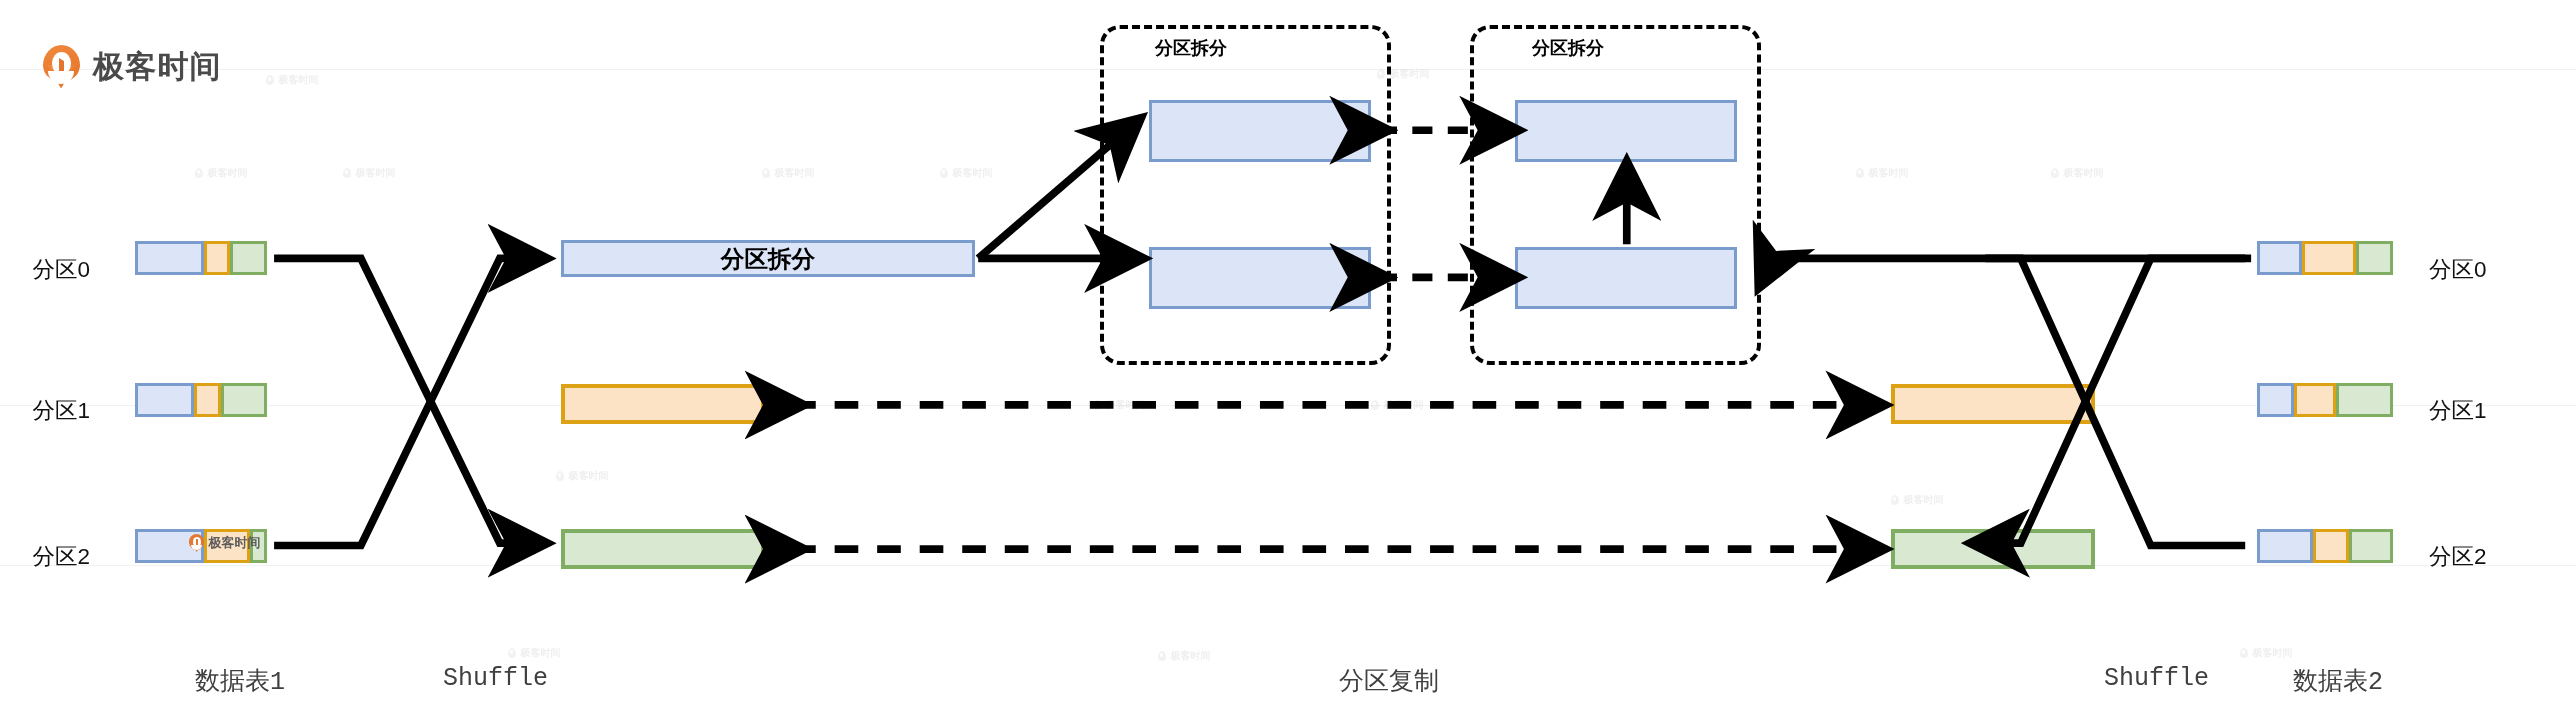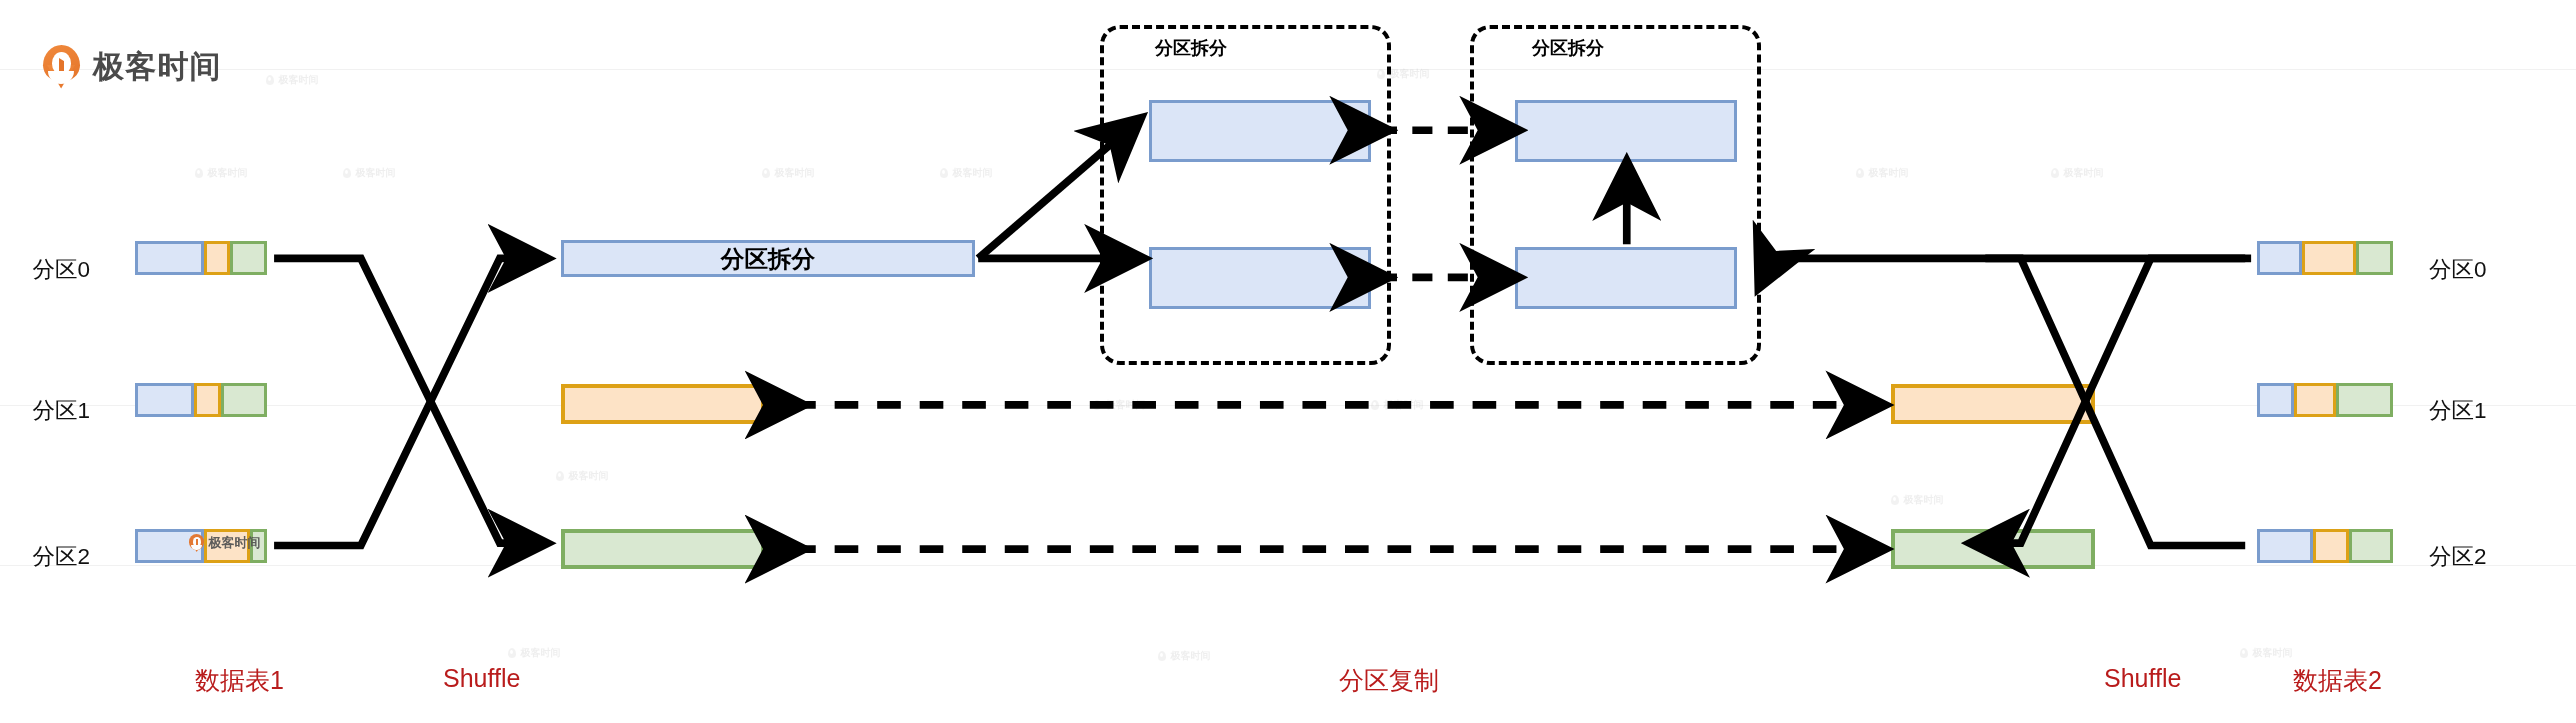--- a/index.html
+++ b/index.html
@@ -37,21 +37,21 @@
 
   
   .wm{position:absolute;display:flex;align-items:center;gap:4.7px;opacity:.16;pointer-events:none;
       font-size:10px;color:#9a9a9a;font-weight:bold;white-space:nowrap;}
   .wm .wmp{width:7.7px;height:9.5px;border-radius:50% 50% 50% 50%/60% 60% 40% 40%;background:#b5b5b5;position:relative;}
   .wm .wmp::after{content:"";position:absolute;left:2.4px;top:1.8px;width:3px;height:4.1px;border-radius:50%;background:#fff;}
   .wm-line{position:absolute;height:0.6px;background:#f1f1f1;}
 
   
   .row-label{position:absolute;font-size:22.5px;color:#111;font-weight:normal;white-space:nowrap;}
-  .bottom-label{position:absolute;font-size:25px;color:#b91c1c;white-space:nowrap;}
+  .bottom-label{position:absolute;font-size:25px;color:#404040;white-space:nowrap;font-family:Liberation Mono, monospace;}
 
   .segbar{position:absolute;display:flex;height:34px;box-sizing:border-box;}
   .segbar .seg{box-sizing:border-box;height:34px;}
   .seg.blue  {background:#dbe5f7;border:3px solid #7a9ccd;}
   .seg.orange{background:#fde3c6;border:3px solid #dda116;}
   .seg.green {background:#d9e8d1;border:3px solid #7fae62;}
 
   .skewbox{position:absolute;background:#dbe5f7;border:3px solid #7a9ccd;box-sizing:border-box;
     display:flex;align-items:center;justify-content:center;font-size:23.6px;font-weight:bold;color:#000;}
 

